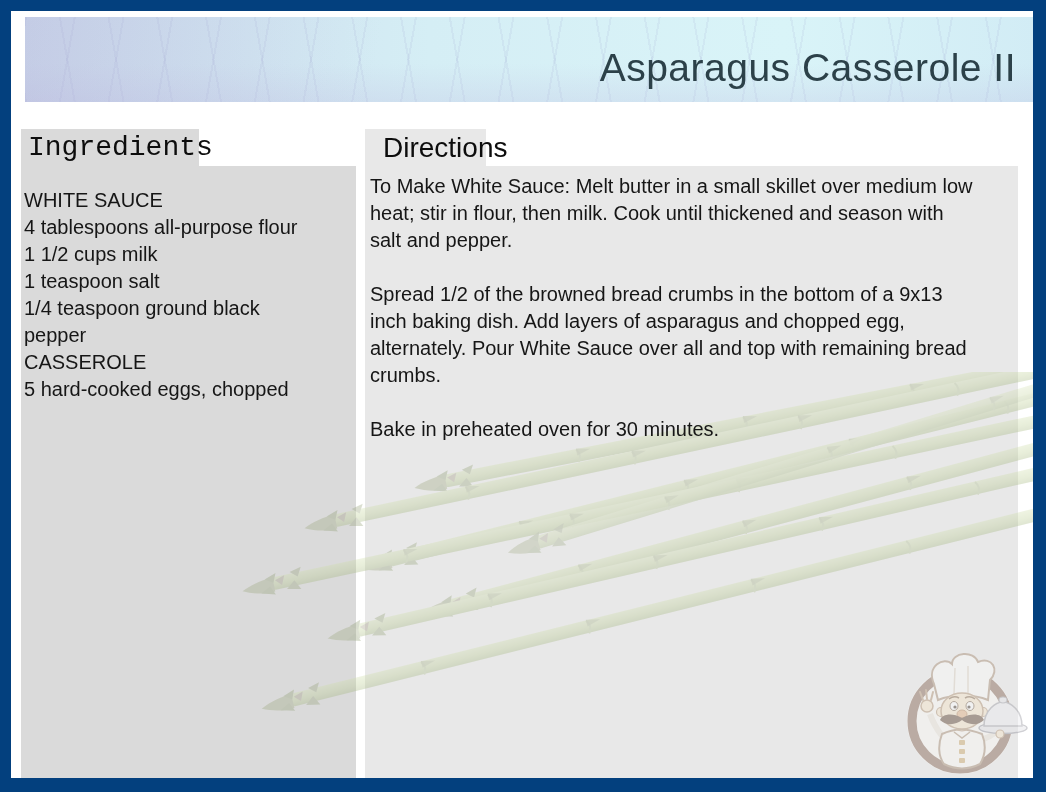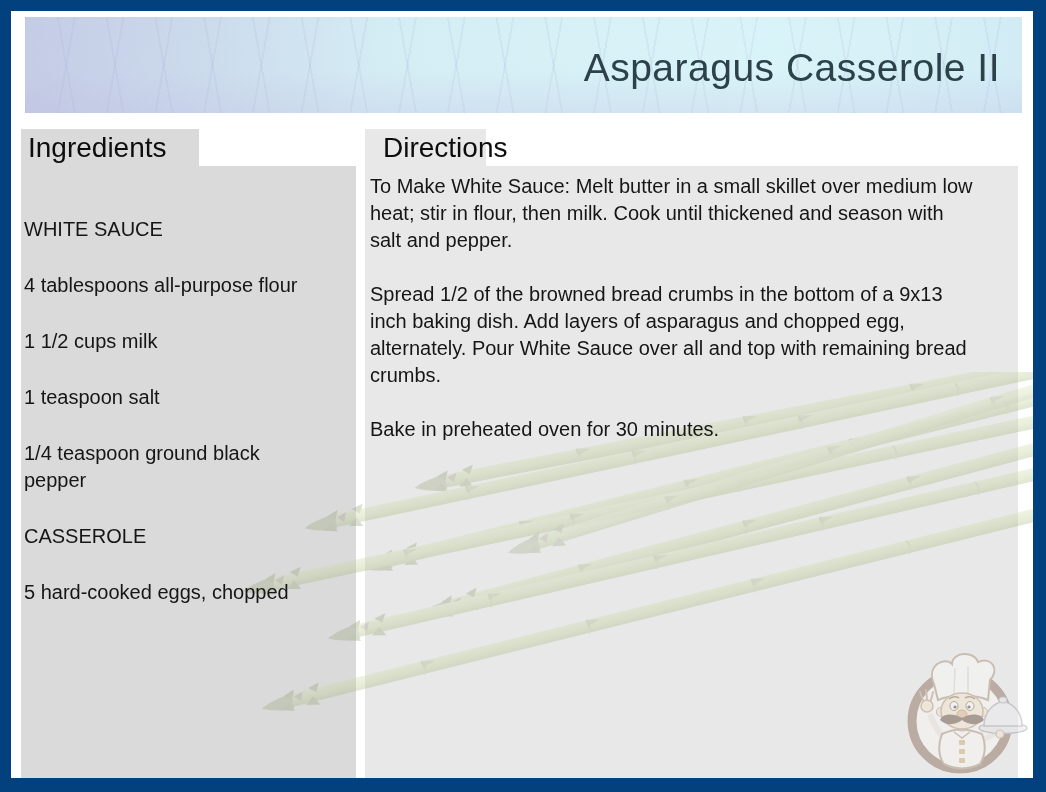--- a/index.html
+++ b/index.html
@@ -8,48 +8,49 @@
     background:#ffffff;
     font-family:"Liberation Sans", sans-serif;
     -webkit-font-smoothing:antialiased;
   }
   .frame{
     position:absolute;inset:0;z-index:10;pointer-events:none;
     border-style:solid;border-color:#03407e;
     border-width:11px 13px 14px 11px;
   }
   .header{
-    position:absolute;left:25px;top:17px;width:997px;height:96px;
+    position:absolute;left:25px;top:17px;width:997px;height:85px;
     background:
       linear-gradient(100deg, rgba(178,172,214,0.30), rgba(255,255,255,0) 35%),
       linear-gradient(to top, rgba(190,186,224,0.25), rgba(255,255,255,0) 45%),
       repeating-linear-gradient(80deg, rgba(140,140,195,0.10) 0 2px, rgba(255,255,255,0) 2px 48px),
       repeating-linear-gradient(100deg, rgba(140,140,195,0.10) 0 2px, rgba(255,255,255,0) 2px 48px),
       linear-gradient(to right,#ccdaec 0%,#d5eef5 40%,#d9f4f8 75%,#d2ecf5 100%);
+    padding-left: 16px;
   }
   .title{
     position:absolute;right:22px;top:29px;
     font-size:39px;line-height:44px;color:#2c4149;letter-spacing:0.5px;
     white-space:nowrap;
   }
   .section-head{
     position:absolute;top:129px;height:37px;
     font-size:28px;line-height:37px;color:#0d0d0d;
   }
-  .ing-head{left:21px;width:178px;background:#dadada;padding-left:7px;box-sizing:border-box;}
+  .ing-head{left:21px;width:178px;background:#dadada;padding-left:7px;box-sizing:border-box;font-family:Liberation Mono, monospace;}
   .dir-head{left:365px;width:121px;background:#e8e8e8;padding-left:18px;box-sizing:border-box;}
   .panel{position:absolute;top:166px;height:614px;}
   .ing-panel{left:21px;width:335px;background:#dadada;}
   .dir-panel{left:365px;width:653px;background:#e8e8e8;}
   .ing-list{
     position:relative;z-index:3;
     padding:21px 4px 0 3px;
     font-size:20px;line-height:27px;color:#161616;
   }
-  .ing-item{white-space:pre-wrap;margin-top:29px;}
+  .ing-item{white-space:pre-wrap;}
   .dir-text{
     position:relative;z-index:3;
     padding:7px 6px 0 5px;
     font-size:20px;line-height:27px;color:#161616;
   }
   .dir-text p{margin:0 0 27px 0;white-space:pre-wrap;}
   .asparagus{
     position:absolute;left:225px;top:372px;width:810px;height:370px;
     z-index:2;opacity:0.32;pointer-events:none;
   }

